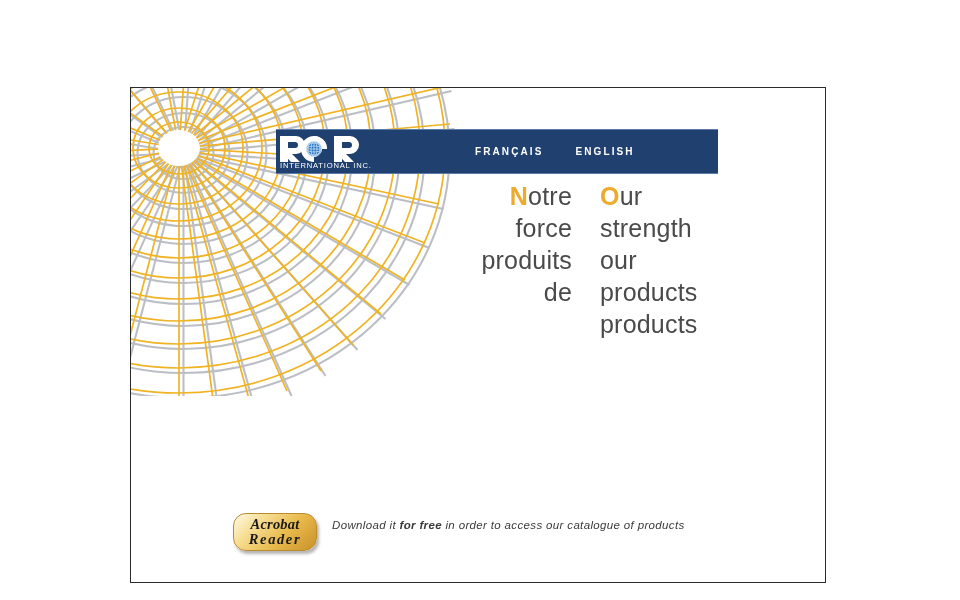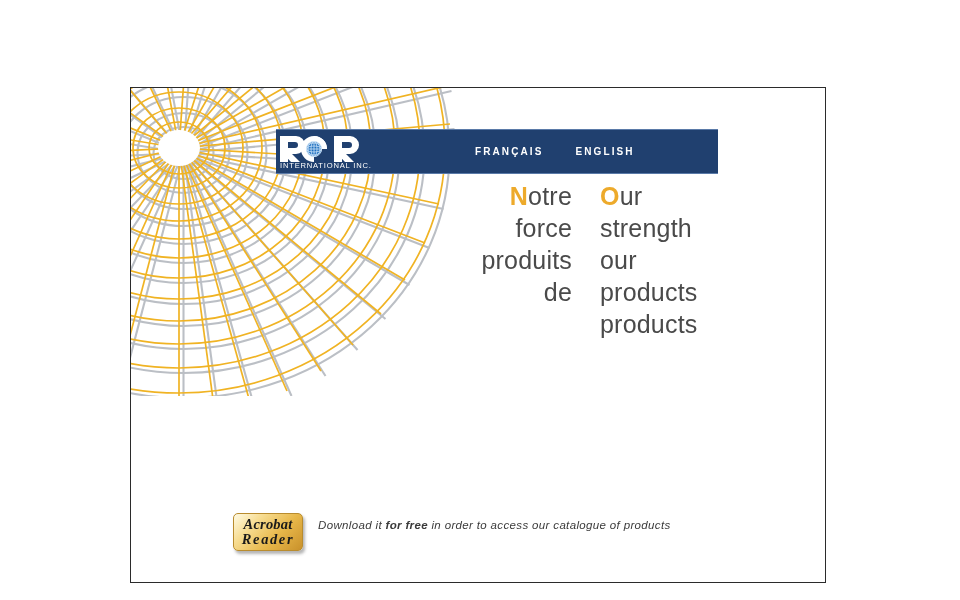--- a/index.html
+++ b/index.html
@@ -115,23 +115,23 @@
 
   
   #acrobat-row {
     position: absolute;
     left: 102px;
     top: 425px;
     display: flex;
     align-items: flex-start;
   }
   #acrobat-badge {
-    width: 70px;
+    width: 84px;
     height: 38px;
-    border-radius: 5px;
+    border-radius: 13px;
     background: linear-gradient(135deg, #fffbe6 0%, #f7dd93 28%, #e8b84a 62%, #c9912b 100%);
     border: 1px solid #b98c2e;
     box-shadow: 2px 3px 3px rgba(90,90,90,0.45);
     box-sizing: border-box;
     display: flex;
     flex-direction: column;
     align-items: center;
     justify-content: center;
     cursor: pointer;
     flex: none;

